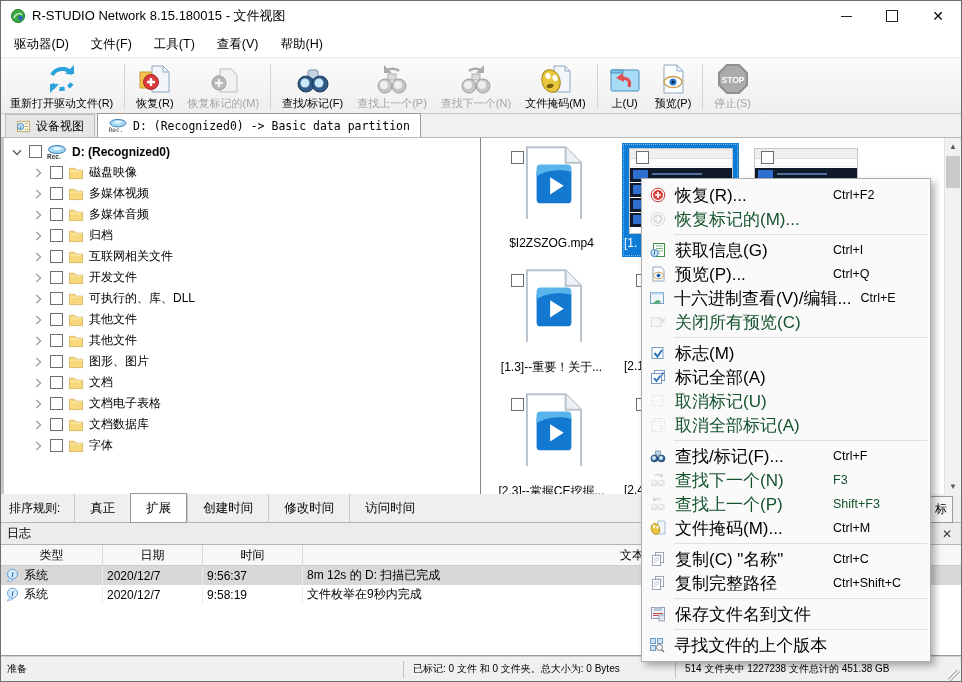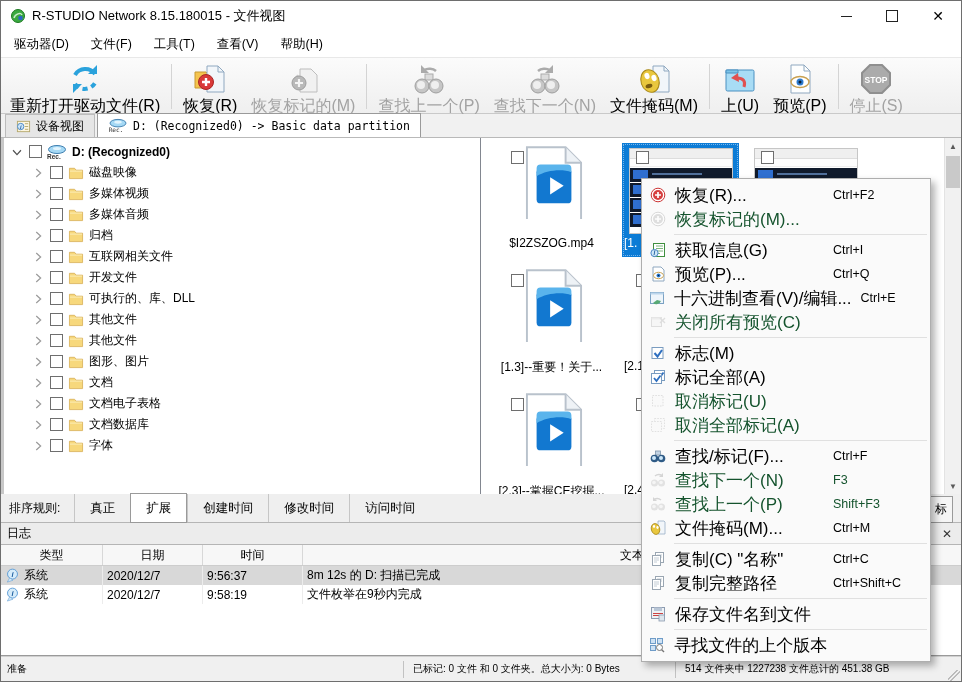--- a/index.html
+++ b/index.html
@@ -12,21 +12,21 @@
   .wc-min i{display:block;width:11px;height:1px;background:#222;}
   .wc-max i{display:block;width:10px;height:10px;border:1px solid #222;}
   .wc-close{font-size:14px;}
   
   .menubar{height:26px;display:flex;align-items:center;background:#fff;padding-left:2px;border-bottom:1px solid #e8e8e8;}
   .menubar .mitem{padding:0 11px;height:22px;display:flex;align-items:center;font-size:12.5px;}
   
   .toolbar{height:56px;display:flex;align-items:stretch;background:linear-gradient(#fbfbfb,#efefef);border-bottom:1px solid #c9c9c9;padding:2px 0 0 2px;box-sizing:border-box;}
   .tb-btn{display:flex;flex-direction:column;align-items:center;justify-content:flex-start;padding:3px 7px 0 7px;gap:1px;}
   .tb-btn .ico{height:32px;display:flex;align-items:center;}
-  .tb-btn .lbl{font-size:16px;white-space:nowrap;}
+  .tb-btn .lbl{font-size:11px;white-space:nowrap;}
   .tb-btn.dis .lbl{color:#a3a3a3;}
   .tb-sep{width:1px;background:#d4d4d4;margin:4px 4px;}
   
   .tabbar{height:24px;background:#f1f1f1;display:flex;align-items:flex-end;padding-left:4px;border-bottom:1px solid #b9b9b9;box-sizing:border-box;}
   .vtab{display:flex;align-items:center;gap:5px;height:22px;padding:0 10px;background:#e6e6e6;border:1px solid #bcbcbc;border-bottom:none;font-size:12px;margin-right:2px;}
   .vtab.active{background:#fff;border-color:#9a9a9a;height:23px;font-family:"DejaVu Sans Mono",monospace;font-size:11.5px;}
   
   .main{position:relative;height:356px;display:flex;background:#fff;}
   .treepanel{width:480px;border-right:1px solid #828790;box-sizing:border-box;overflow:hidden;padding-top:3px;border-left:3px solid #c8c8c8;background:#fff;}
   .trow{height:21px;display:flex;align-items:center;gap:5px;padding-left:27px;white-space:nowrap;}
@@ -161,20 +161,32 @@
           <svg width="32" height="32" viewBox="0 0 32 32">
             <path d="M9 13l5 5 8-11" fill="none" stroke="#cfcfcf" stroke-width="4"></path>
             <path d="M13 6h11l6 6v17H13z" fill="#f1f1f1" stroke="#bdbdbd"></path>
             <circle cx="12" cy="20" r="7" fill="#b9b9b9" stroke="#9e9e9e"></circle>
             <path d="M12 16v8M8 20h8" stroke="#f4f4f4" stroke-width="2.2"></path>
           </svg>
         </span>
         <span class="lbl">恢复标记的(M)</span>
       </div>
       <div class="tb-sep"></div>
+      <div class="tb-btn">
+        <span class="ico">
+          <svg width="32" height="32" viewBox="0 0 32 32">
+            <rect x="11" y="7" width="10" height="9" rx="2" fill="#c2d3e4" stroke="#7d93a9"></rect>
+            <circle cx="9" cy="21" r="8" fill="#2f5b86" stroke="#1d3d5e"></circle>
+            <circle cx="23" cy="21" r="8" fill="#2f5b86" stroke="#1d3d5e"></circle>
+            <circle cx="8" cy="20" r="4.5" fill="#cde8fb"></circle>
+            <circle cx="22" cy="20" r="4.5" fill="#cde8fb"></circle>
+          </svg>
+        </span>
+        <span class="lbl">查找/标记(F)</span>
+      </div>
       <div class="tb-btn dis">
         <span class="ico">
           <svg width="32" height="32" viewBox="0 0 32 32">
             <path d="M23 8a9 7 0 0 0-12-1" fill="none" stroke="#ababab" stroke-width="2.5"></path>
             <path d="M8 2v8h8z" fill="#ababab"></path>
             <rect x="12" y="11" width="8" height="6" fill="#dcdcdc" stroke="#ababab"></rect>
             <circle cx="9" cy="23" r="7" fill="#c6c6c6" stroke="#9f9f9f"></circle>
             <circle cx="23" cy="23" r="7" fill="#c6c6c6" stroke="#9f9f9f"></circle>
             <circle cx="8" cy="22" r="4" fill="#efefef"></circle>
             <circle cx="22" cy="22" r="4" fill="#efefef"></circle>

